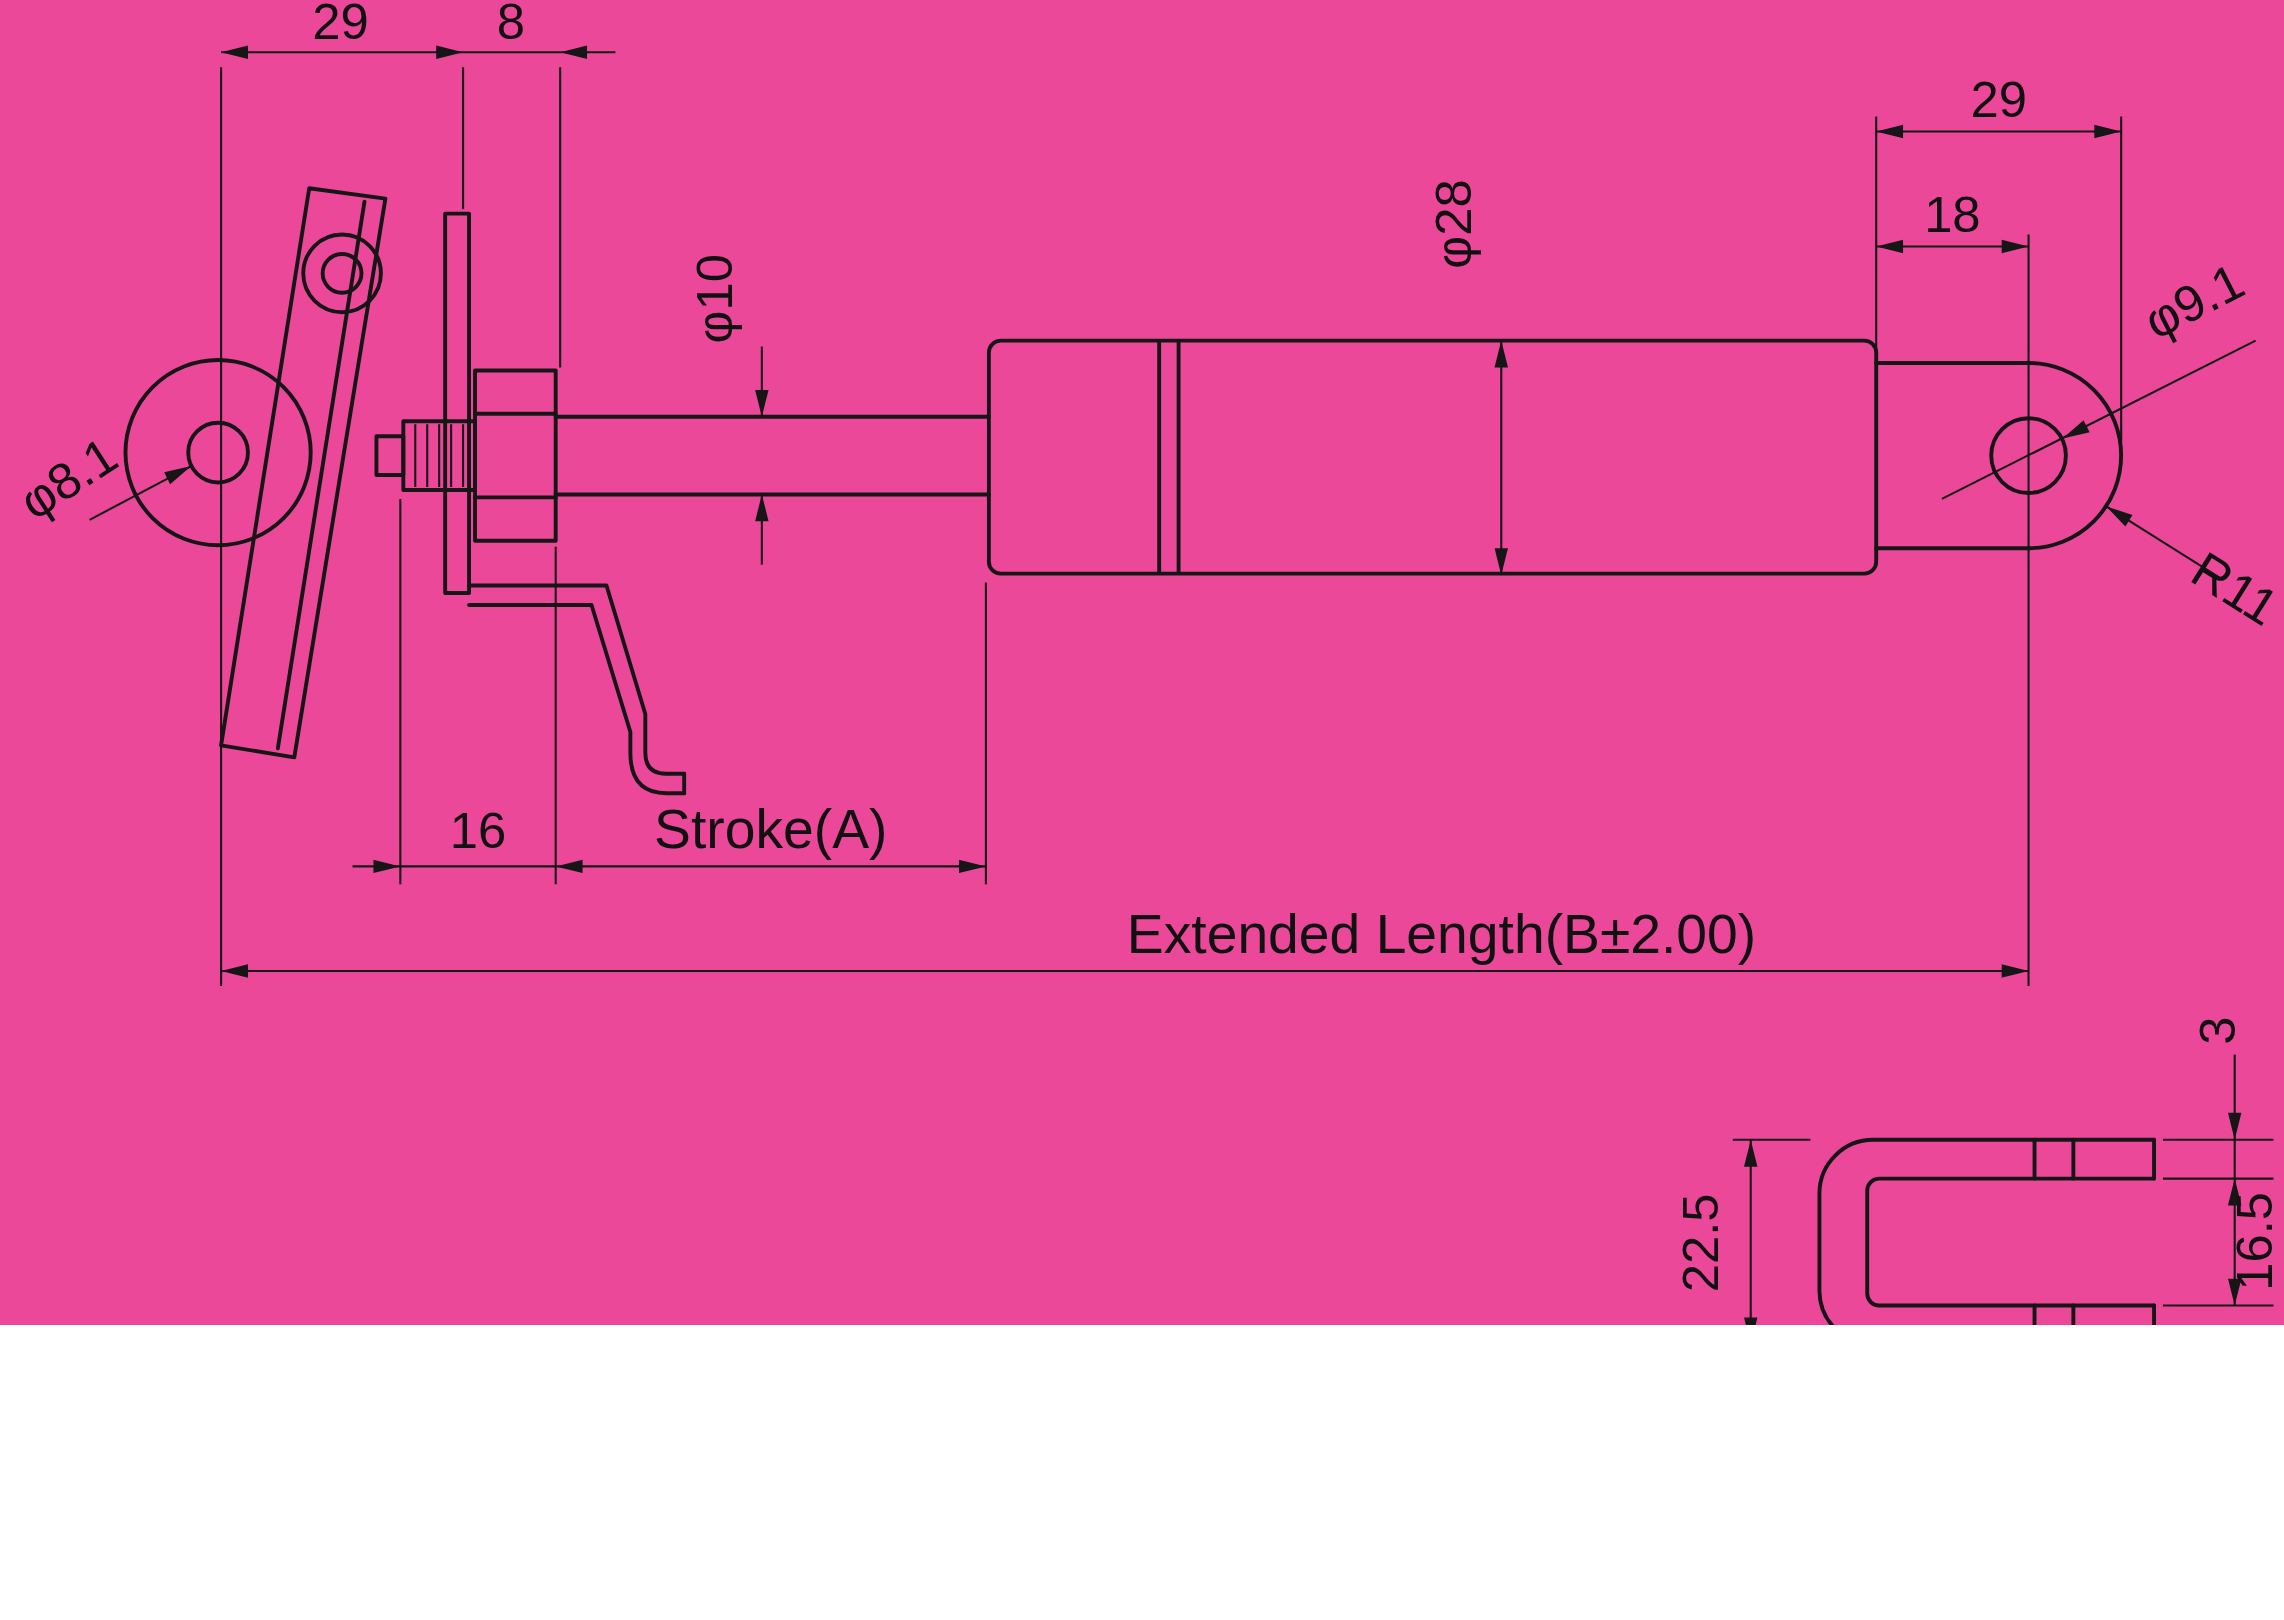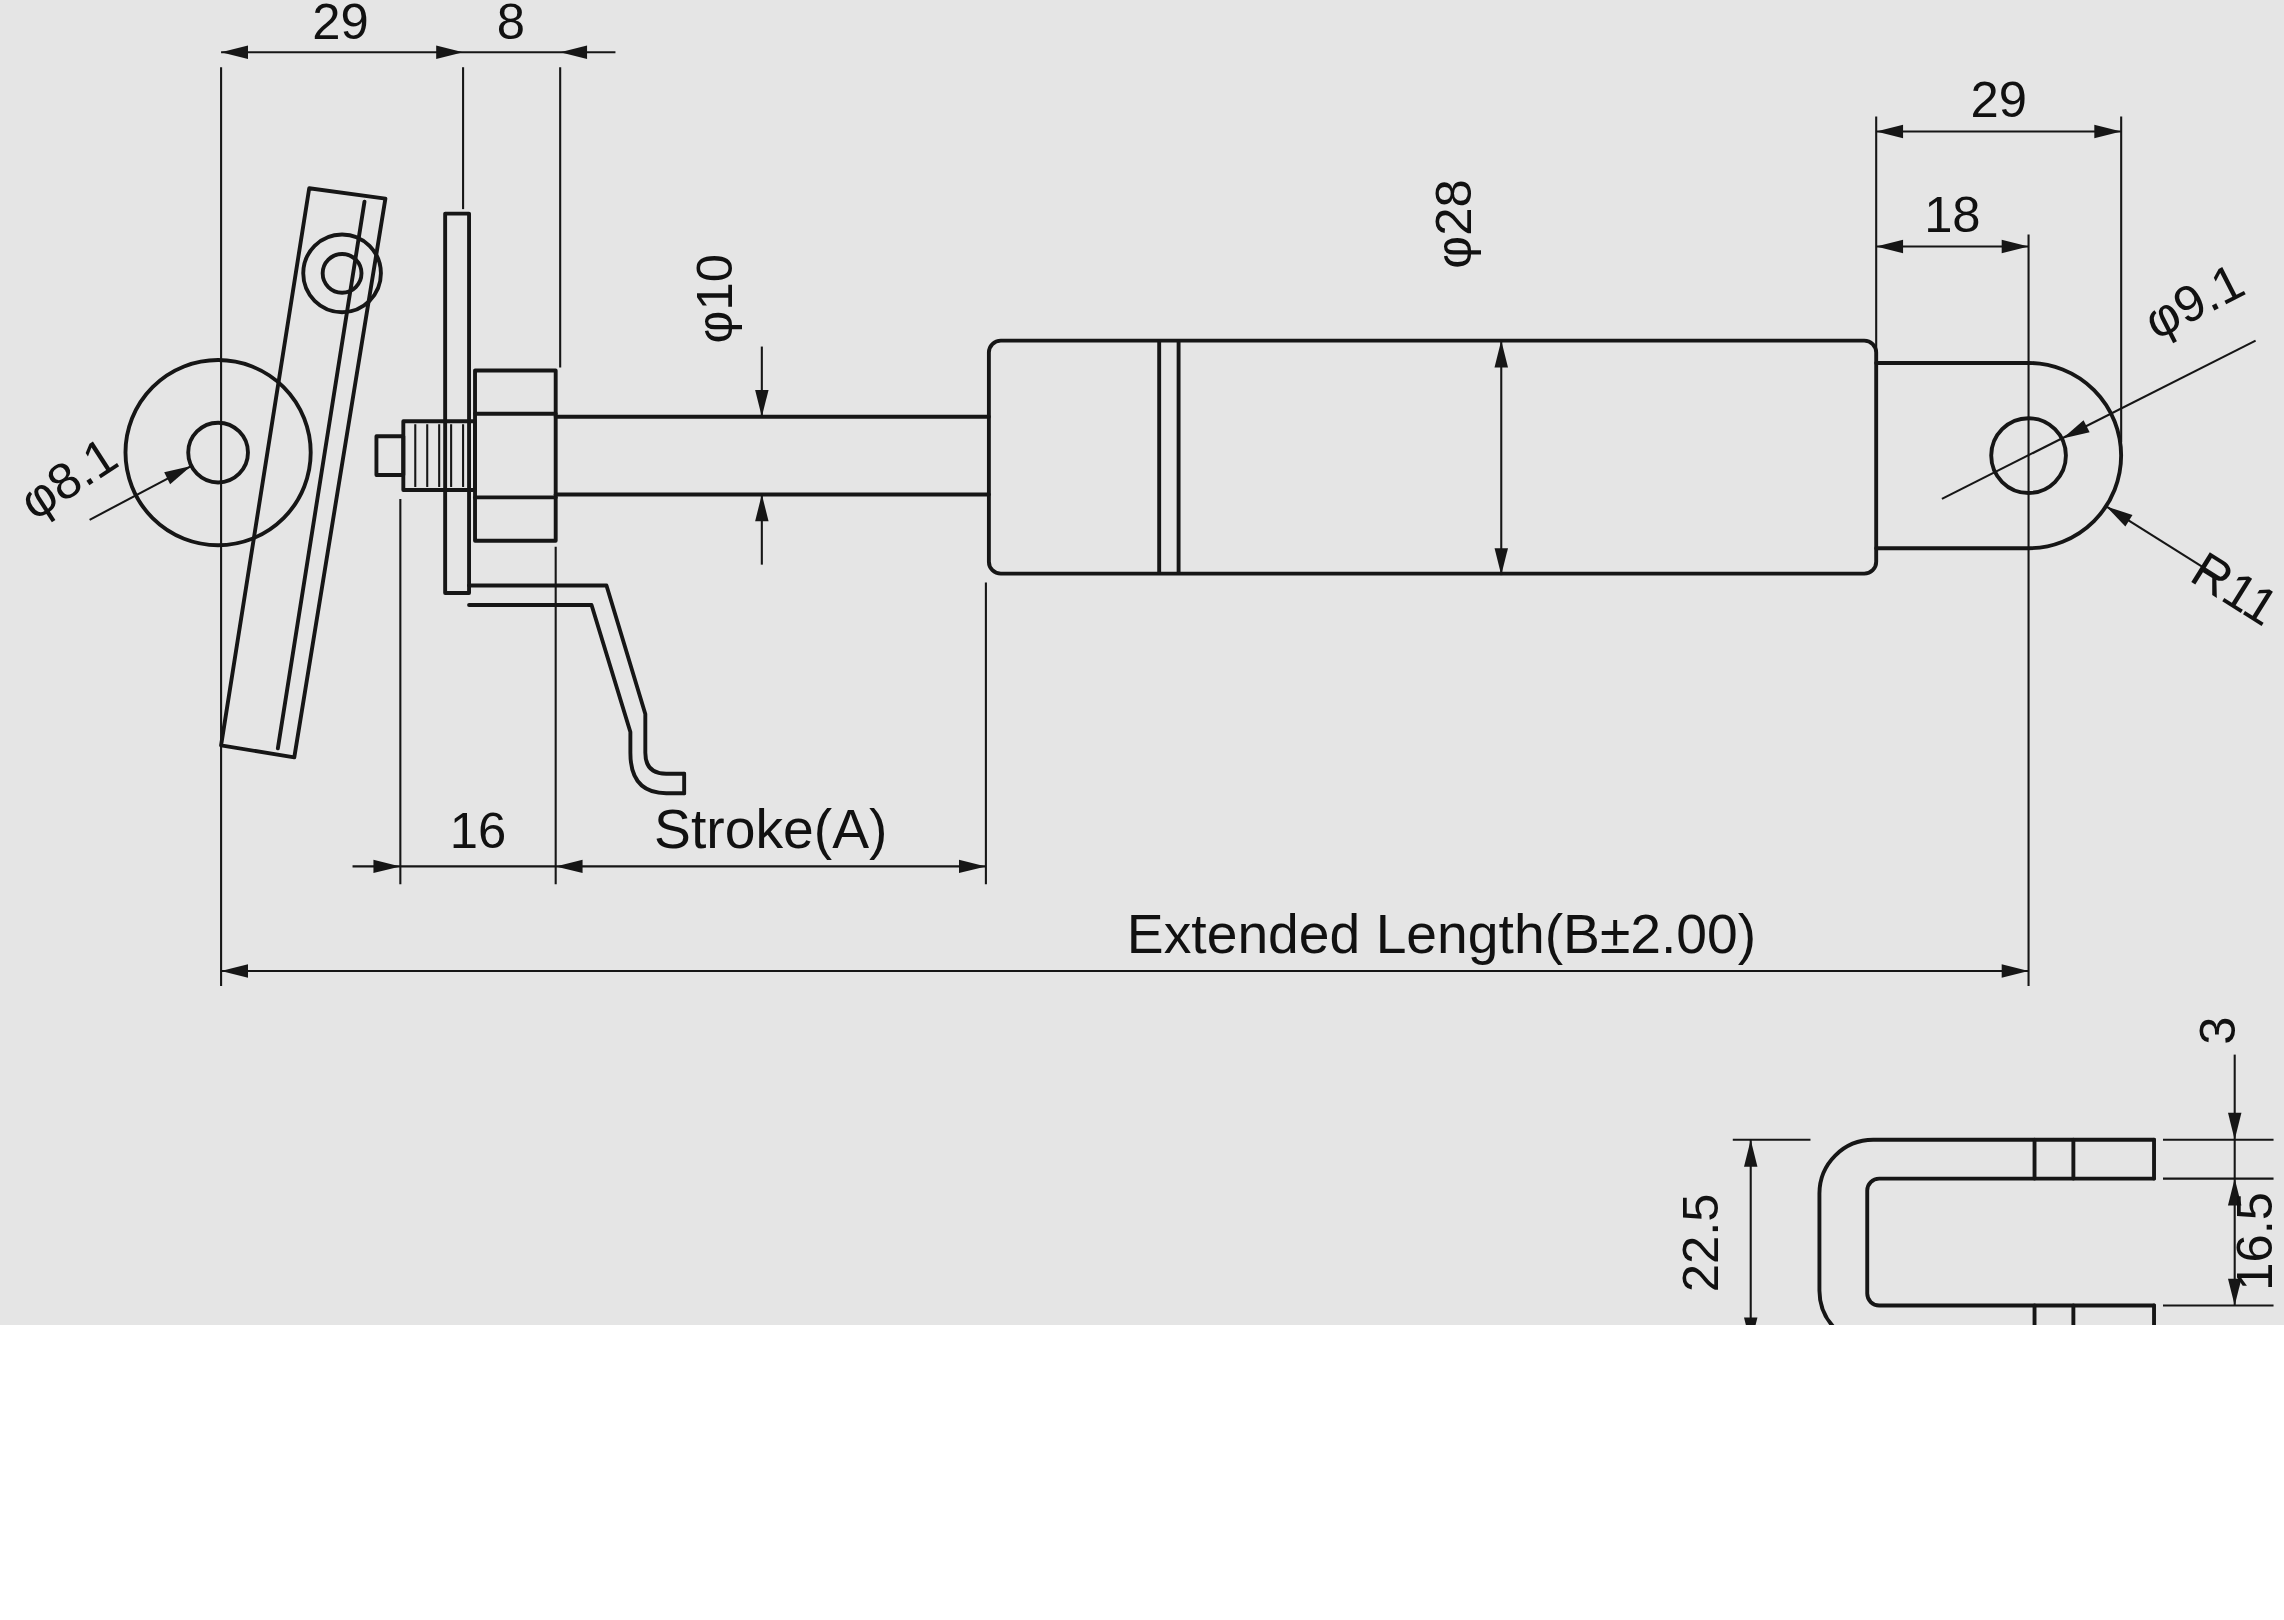--- a/index.html
+++ b/index.html
@@ -3,21 +3,21 @@
 <meta charset="utf-8">
 <style>
   html, body {
     margin: 0;
     padding: 0;
     background: #ffffff;
     font-family: "Liberation Sans", sans-serif;
   }
   .drawing-wrap {
     width: 100%;
-    background: #e5e5e5;
+    background: #ec4899;
   }
   svg { display: block; width: 100%; height: auto; }
   .outline {
     fill: none;
     stroke: #161616;
     stroke-width: 2.6;
     stroke-linejoin: round;
     stroke-linecap: round;
   }
   .thin {

